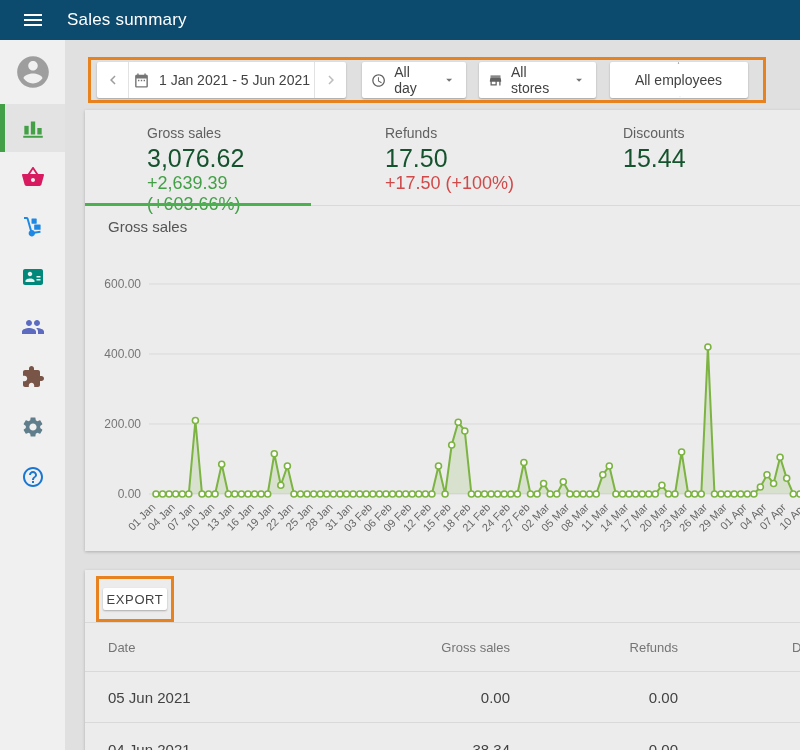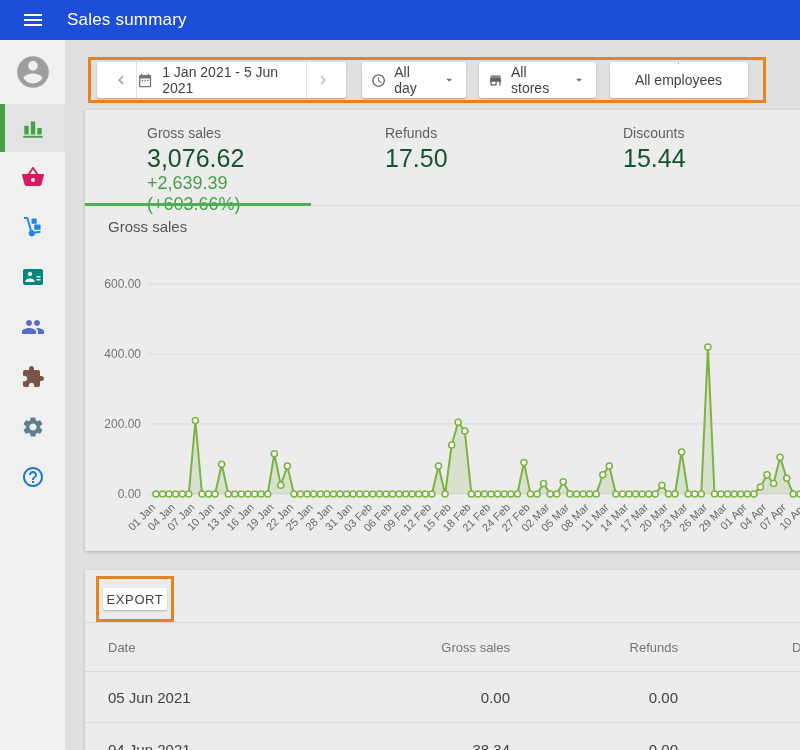--- a/index.html
+++ b/index.html
@@ -1,41 +1,41 @@
 <!DOCTYPE html>
 <html><head>
 <meta charset="utf-8">
 <style>
   * { margin:0; padding:0; box-sizing:border-box; }
   html,body { width:800px; height:750px; overflow:hidden; background:#e0e0e0;
               font-family:"Liberation Sans", sans-serif; }
 
   
   .topbar { position:absolute; left:0; top:0; width:800px; height:40px;
-            background:#1d4ed8; display:flex; align-items:center; z-index:30; }
+            background:#0c4a6e; display:flex; align-items:center; z-index:30; }
   .hamburger { width:24px; height:24px; margin-left:21px; cursor:pointer; }
   .topbar-title { color:#fff; font-size:17px; margin-left:22px; letter-spacing:.2px; }
 
   
   .sidebar { position:absolute; left:0; top:40px; width:65px; height:710px;
              background:#f0f0f0; z-index:20; }
   .side-avatar { height:64px; display:flex; align-items:center; justify-content:center; }
   .nav-item { height:50px; display:flex; align-items:center; justify-content:center;
               position:relative; cursor:pointer; }
   .nav-item.active { background:#e3e3e3; height:48px; }
   .nav-item.active::before { content:""; position:absolute; left:0; top:0; bottom:0;
                              width:5px; background:#43a047; }
 
   
   .filters-highlight { position:absolute; left:88px; top:57px; width:678px; height:46px;
                        border:3px solid #e8821f; z-index:10; }
   .fbtn { position:absolute; top:2px; height:36px; background:#fff; border-radius:2px;
           box-shadow:0 1px 2px rgba(0,0,0,.28); display:flex; align-items:center;
           color:#424242; font-size:14px; cursor:pointer; }
-  .date-group { left:6px; width:249px; padding:8px; }
+  .date-group { left:6px; width:249px; padding:0; }
   .dg-chev { width:31px; height:36px; display:flex; align-items:center; justify-content:center; }
   .dg-div { width:1px; height:36px; background:#e2e2e2; }
   .dg-main { flex:1; display:flex; align-items:center; justify-content:center; gap:9px; }
   .drop { gap:8px; padding:0 10px 0 9px; }
   .drop-allday   { left:271px; width:104px; }
   .drop-stores   { left:388px; width:117px; }
   .drop-employees{ left:519px; width:138px;flex-direction:column; }
   .caret { margin-left:2px; }
 
   
@@ -204,20 +204,21 @@
 <div class="card card-main">
   <div class="stats-row">
     <div class="stat-tab active">
       <div class="stat-label">Gross sales</div>
       <div class="stat-value">3,076.62</div>
       <div class="stat-delta" style="color:#43a047">+2,639.39 (+603.66%)</div>
     </div>
     <div class="stat-tab">
       <div class="stat-label">Refunds</div>
       <div class="stat-value">17.50</div>
+      <div class="stat-delta" style="color:#d04a4a">+17.50 (+100%)</div>
     </div>
     <div class="stat-tab">
       <div class="stat-label">Discounts</div>
       <div class="stat-value">15.44</div>
     </div>
   </div>
 
   <div class="chart-wrap">
     <div class="chart-title">Gross sales</div>
     <svg id="sales-chart" width="730" height="344">

